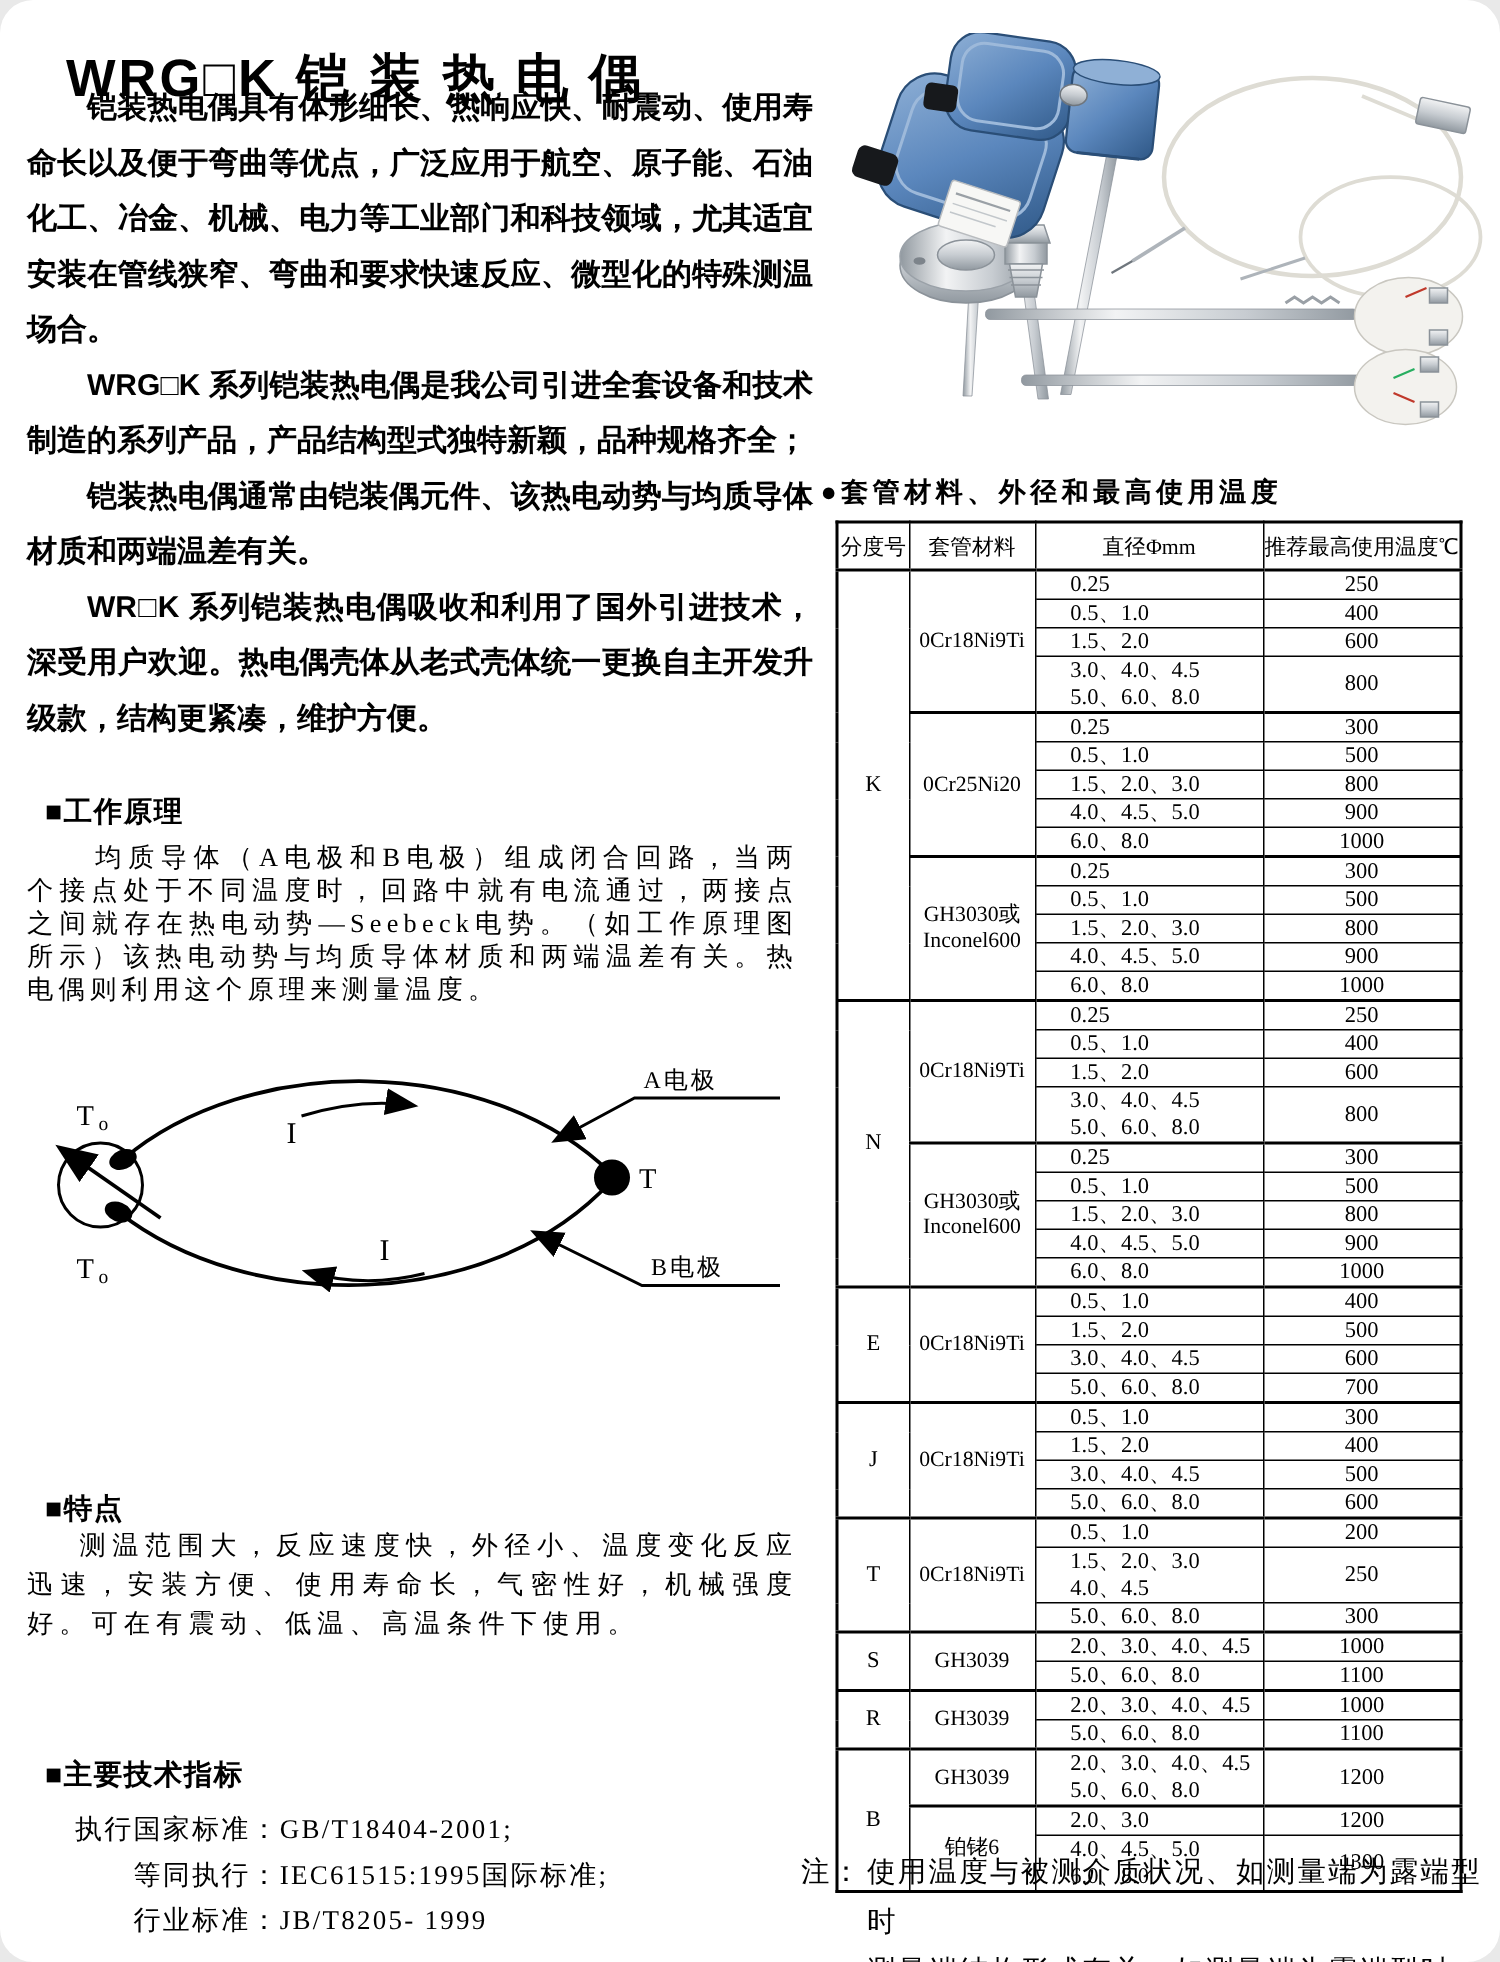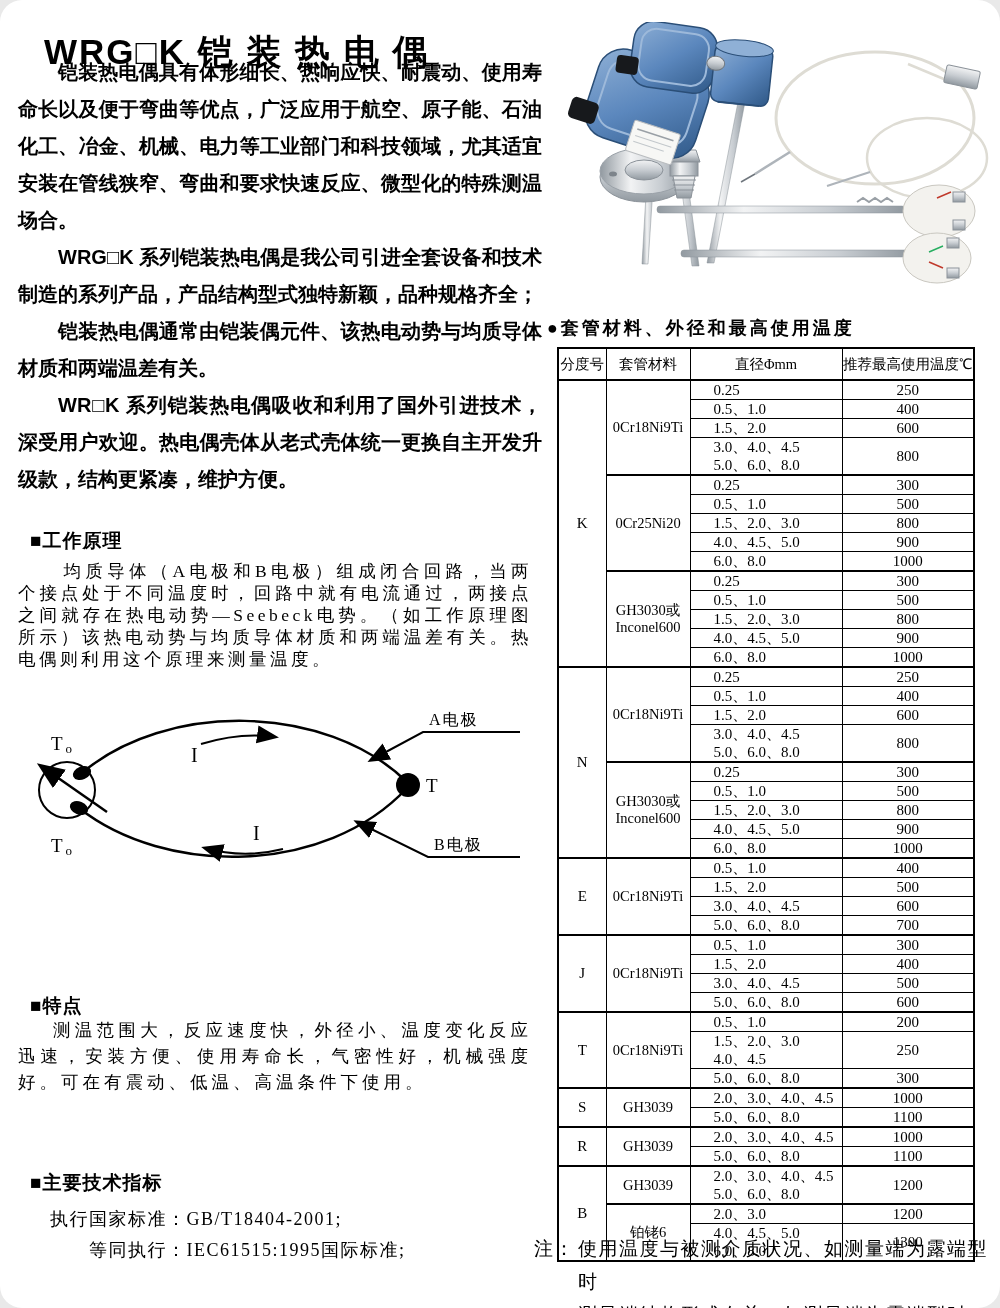--- a/index.html
+++ b/index.html
@@ -132,20 +132,21 @@
     <text class="lbl-cn" x="419" y="150">B电极</text>
   </svg>
 
   <h2 class="sec-head h-features">■特点</h2>
   <p class="features-body">测温范围大，反应速度快，外径小、温度变化反应迅速，安装方便、使用寿命长，气密性好，机械强度好。可在有震动、低温、高温条件下使用。</p>
 
   <h2 class="sec-head h-specs">■主要技术指标</h2>
   <div class="standards">
     <div>执行国家标准：GB/T18404-2001;</div>
     <div class="std-indent">等同执行：IEC61515:1995国际标准;</div>
+    <div class="std-indent">行业标准：JB/T8205- 1999</div>
   </div>
 
   <svg class="product" width="455" height="288" viewBox="0 0 455 288">
     <defs>
       <linearGradient id="blueG" x1="0" y1="0" x2="1" y2="1">
         <stop offset="0" stop-color="var(--head-blue-light,#8fb0d6)"></stop>
         <stop offset="0.5" stop-color="var(--head-blue,#5b87bd)"></stop>
         <stop offset="1" stop-color="var(--head-blue-dark,#2f5887)"></stop>
       </linearGradient>
       <linearGradient id="metG" x1="0" y1="0" x2="1" y2="0">

